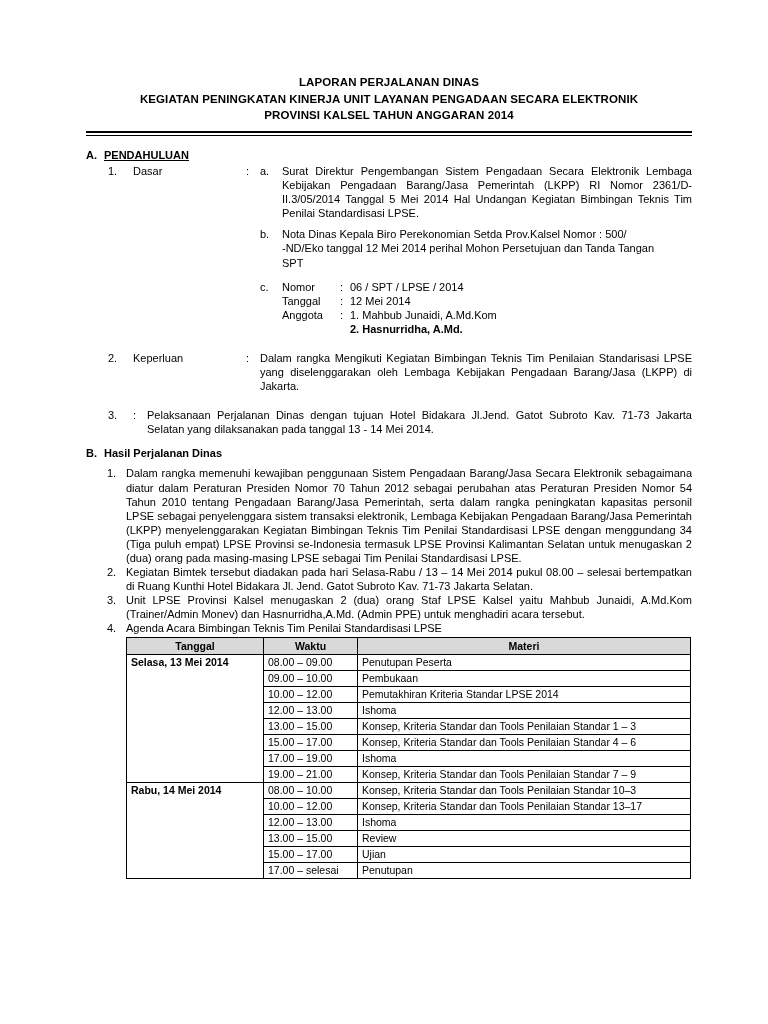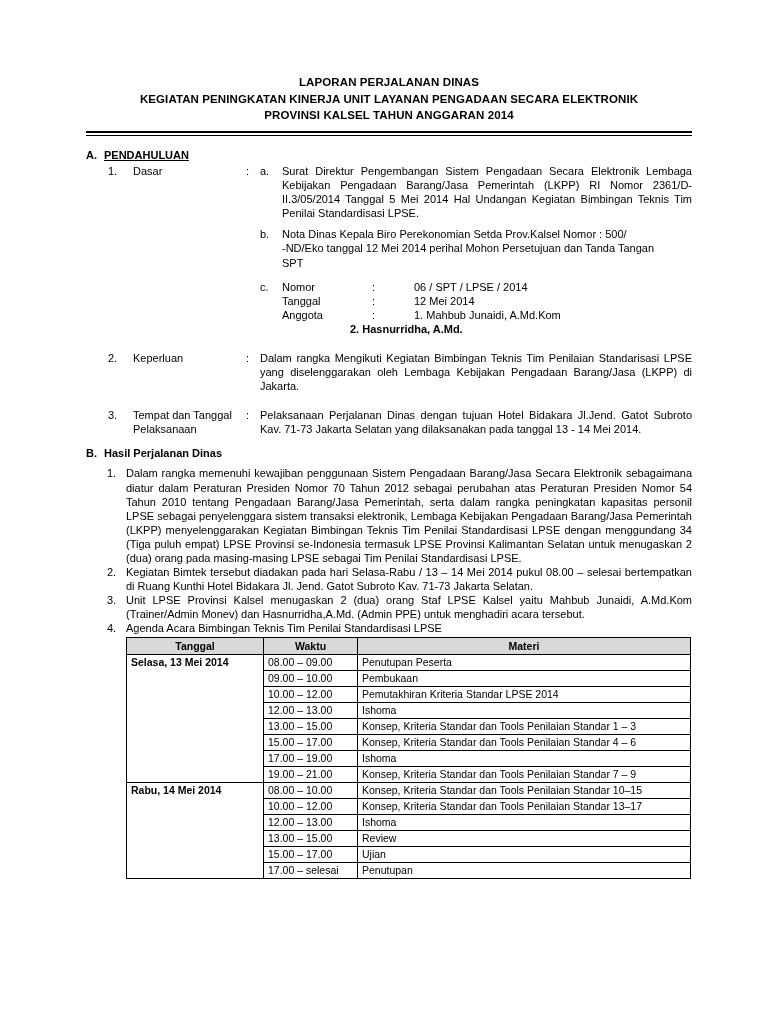--- a/index.html
+++ b/index.html
@@ -101,21 +101,20 @@
   }
   .sub + .sub { margin-top: 7px; }
 
   
   .spt {
     margin-top: 0px;
   }
   .spt-row {
     display: flex;
     align-items: center;
-    gap: 32px;
   }
   .spt-key { width: 58px; flex: 0 0 58px; }
   .spt-colon { width: 10px; flex: 0 0 10px; }
   .spt-val { flex: 1 1 auto; }
   .spt-val-indent { padding-left: 68px; font-weight: bold; }
 
   .gap-sm { height: 9px; }
   .gap-md { height: 14px; }
 
   
@@ -246,24 +245,20 @@
       <span class="num">2.</span>
       <span class="label">Keperluan</span>
       <span class="colon">:</span>
       <span class="value">Dalam rangka Mengikuti Kegiatan Bimbingan Teknis Tim Penilaian Standarisasi LPSE yang diselenggarakan oleh Lembaga Kebijakan Pengadaan Barang/Jasa (LKPP) di Jakarta.</span>
     </div>
 
     <div class="gap-md"></div>
 
     <div class="row">
       <span class="num">3.</span>
-      <span class="label">
-        <span style="display:block">Tempat dan Tanggal</span>
-        <span style="display:block">Pelaksanaan</span>
-      </span>
       <span class="colon">:</span>
       <span class="value">Pelaksanaan Perjalanan Dinas dengan tujuan Hotel Bidakara Jl.Jend. Gatot Subroto Kav. 71-73 Jakarta Selatan yang dilaksanakan pada tanggal 13 - 14 Mei 2014.</span>
     </div>
 
     <div class="gap-sm"></div>
 
     <div class="sec-head">
       <span class="sec-letter">B.</span>
       <span>Hasil Perjalanan Dinas</span>
     </div>
@@ -333,21 +328,21 @@
             <td class="c-materi">Ishoma</td>
           </tr>
           <tr>
             <td class="c-waktu">19.00 – 21.00</td>
             <td class="c-materi">Konsep, Kriteria Standar dan Tools Penilaian Standar 7 – 9</td>
           </tr>
 
           <tr>
             <td class="c-tanggal spanner" rowspan="6">Rabu, 14 Mei 2014</td>
             <td class="c-waktu">08.00 – 10.00</td>
-            <td class="c-materi">Konsep, Kriteria Standar dan Tools Penilaian Standar 10–15</td>
+            <td class="c-materi">Konsep, Kriteria Standar dan Tools Penilaian Standar 10–3</td>
           </tr>
           <tr>
             <td class="c-waktu">10.00 – 12.00</td>
             <td class="c-materi">Konsep, Kriteria Standar dan Tools Penilaian Standar 13–17</td>
           </tr>
           <tr>
             <td class="c-waktu">12.00 – 13.00</td>
             <td class="c-materi">Ishoma</td>
           </tr>
           <tr>

